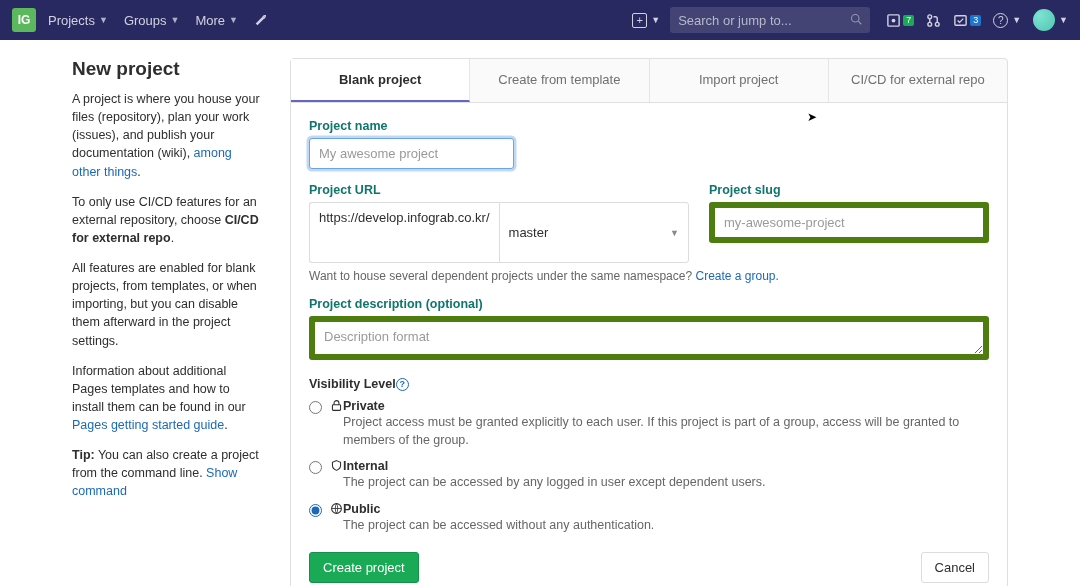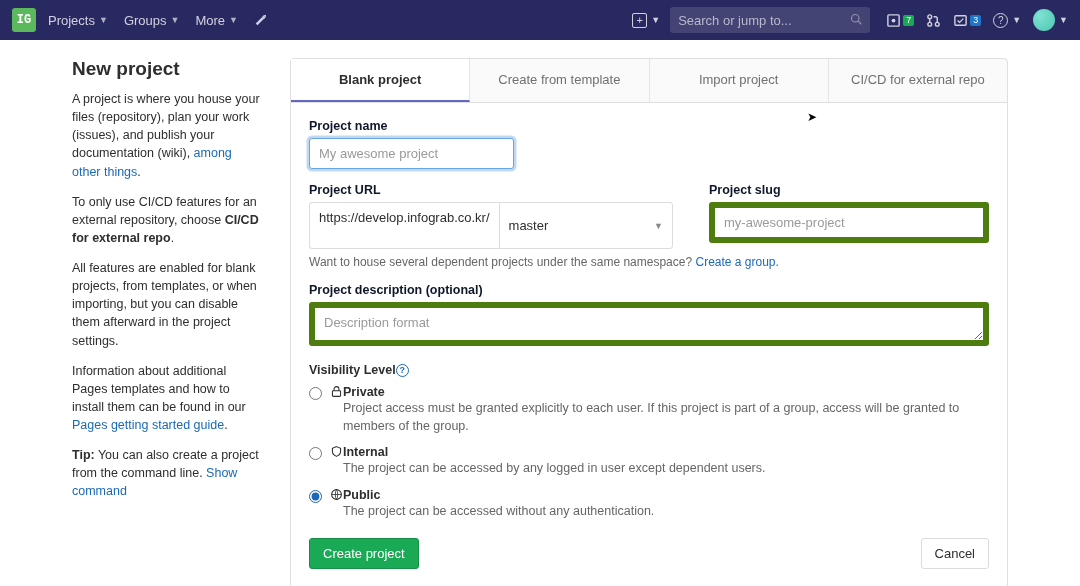--- a/index.html
+++ b/index.html
@@ -1,21 +1,21 @@
 <!DOCTYPE html>
 <html><head>
 <meta charset="utf-8">
 <style>
   * { box-sizing: border-box; margin: 0; padding: 0; }
   body { font-family: -apple-system, BlinkMacSystemFont, "Segoe UI", Helvetica, Arial, sans-serif; font-size: 13px; color: #2e2e2e; background: #fff; }
   a { color: #1b69b6; text-decoration: none; }
 
   
   .navbar { height: 40px; background: #292961; display: flex; align-items: center; color: #d1d1e0; padding: 0 12px; }
-  .logo { width: 24px; height: 24px; background: #5cb85c; border-radius: 3px; display: flex; align-items: center; justify-content: center; color: #fff; font-weight: bold; font-size: 12px; margin-right: 12px; font-family: Liberation Mono, monospace; }
+  .logo { width: 24px; height: 24px; background: #5cb85c; border-radius: 3px; display: flex; align-items: center; justify-content: center; color: #fff; font-weight: bold; font-size: 12px; margin-right: 12px; }
   .nav-item { display: flex; align-items: center; margin-right: 16px; cursor: pointer; font-size: 13px; }
   .nav-item .chev { margin-left: 4px; font-size: 9px; opacity: .8; }
   .nav-spacer { flex: 1; }
   .nav-plus { margin-right: 10px; display: flex; align-items: center; cursor: pointer; font-size: 14px; }
   .search-box { background: rgba(255,255,255,.12); border-radius: 3px; height: 26px; width: 200px; display: flex; align-items: center; padding: 0 8px; margin-right: 10px; }
   .search-box input { background: transparent; border: none; outline: none; color: #d1d1e0; font-size: 13px; width: 100%; }
   .search-box input::placeholder { color: #b8b8cc; }
   .search-icon { font-size: 12px; opacity: .7; }
   .nav-icon { margin: 0 6px; cursor: pointer; position: relative; display: flex; align-items: center; }
   .badge { background: #1aaa55; color: #fff; font-size: 9px; padding: 1px 3px; border-radius: 2px; margin-left: 2px; line-height: 1; }
@@ -32,33 +32,33 @@
   .main-col { flex: 1; }
 
   
   .tabs { display: flex; border: 1px solid #dfdfdf; border-radius: 4px 4px 0 0; background: #fafafa; }
   .tab { flex: 1; text-align: center; padding: 13px 8px; font-size: 13px; color: #707070; cursor: pointer; border-right: 1px solid #e5e5e5; }
   .tab:last-child { border-right: none; }
   .tab.active { background: #fff; color: #2e2e2e; font-weight: 700; border-bottom: 2px solid #6666c4; }
 
   .panel { border: 1px solid #dfdfdf; border-top: none; border-radius: 0 0 4px 4px; padding: 16px 18px 18px; }
 
-  .field-label { font-size: 12.5px; font-weight: 600; margin-bottom: 5px; display: block; color: #0f172a; }
+  .field-label { font-size: 12.5px; font-weight: 600; margin-bottom: 5px; display: block; color: #0f766e; }
   .row { margin-bottom: 14px; }
   .input { width: 100%; border: 6px solid #4d7c0f; border-radius: 3px; padding: 7px 9px; font-size: 13px; color: #2e2e2e; outline: none; }
   .input::placeholder { color: #9a9a9a; }
   .input.focused { border: 1px solid #6aa5e3; box-shadow: 0 0 0 2.5px rgba(115,170,226,.45); }
 
-  .two-col { display: flex; gap: 36px; }
+  .two-col { display: flex; gap: 20px; }
   .two-col .col1 { flex: 1; }
   .two-col .col2 { width: 280px; }
 
   .url-group { display: flex; }
   .url-prefix { border: 1px solid #dcdcdc; border-right: none; border-radius: 3px 0 0 3px; padding: 7px 9px; font-size: 13px; background: #fff; color: #2e2e2e; white-space: nowrap; }
-  .url-select { border: 1px solid #dcdcdc; border-radius: 0 3px 3px 0; padding: 15px 9px; font-size: 13px; background: #fff; flex: 1; display: flex; justify-content: space-between; align-items: center; cursor: pointer; color: #2e2e2e; }
+  .url-select { border: 1px solid #dcdcdc; border-radius: 0 3px 3px 0; padding: 22px 9px; font-size: 13px; background: #fff; flex: 1; display: flex; justify-content: space-between; align-items: center; cursor: pointer; color: #2e2e2e; }
   .url-select .chev { font-size: 9px; color: #888; }
 
   .hint { font-size: 12px; color: #666; margin-top: 6px; }
   textarea.input { resize: vertical; height: 44px; font-family: inherit; }
 
   .vis-label { display: flex; align-items: center; font-size: 12.5px; font-weight: 600; margin-bottom: 8px; }
   .q-icon { width: 13px; height: 13px; border: 1px solid #1b69b6; border-radius: 50%; display: inline-flex; align-items: center; justify-content: center; font-size: 9px; color: #1b69b6; }
 
   .radio-row { display: flex; align-items: flex-start; margin-bottom: 10px; font-size: 12.5px; }
   .radio-row input[type=radio], .radio-row input[type=checkbox] { margin-top: 2px; margin-right: 8px; accent-color: #1b69b6; }

